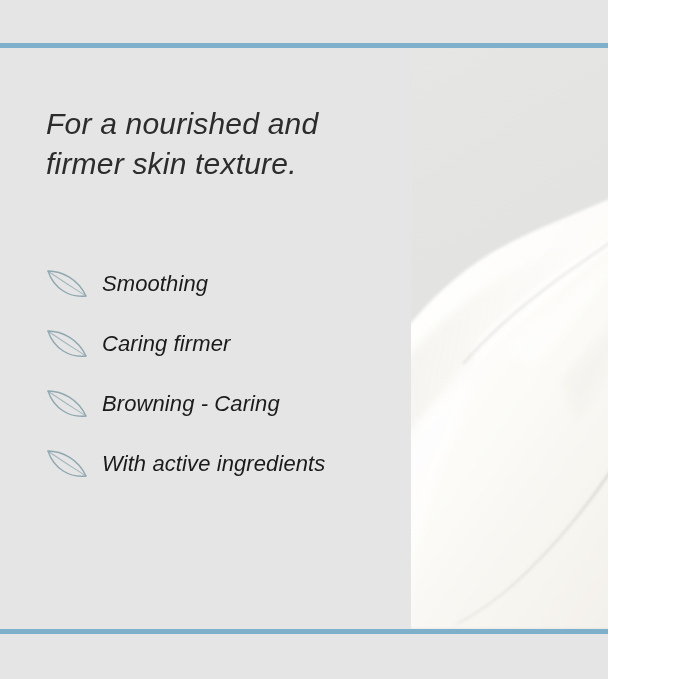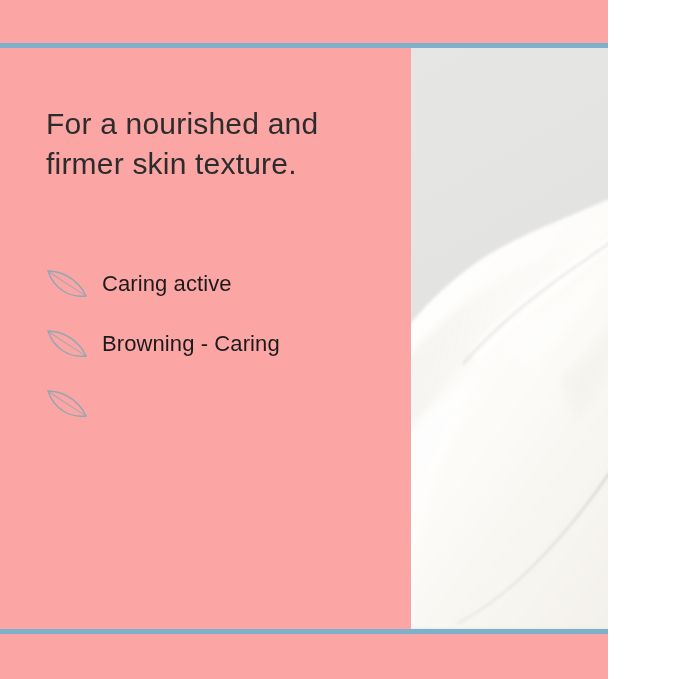--- a/index.html
+++ b/index.html
@@ -7,22 +7,23 @@
     padding: 0;
     background: #ffffff;
   }
   body {
     font-family: "Liberation Sans", sans-serif;
   }
   .canvas {
     position: relative;
     width: 608px;
     height: 679px;
-    background: #fca5a5;
+    background: #e5e5e5;
     overflow: hidden;
+    font-style: italic;
   }
 
   
   .rule {
     position: absolute;
     left: 0;
     width: 679px;
     height: 5px;
     background: #7eb0cc;
   }
@@ -211,48 +212,58 @@
       </svg>
     </div>
   </div>
 
   <div class="content">
     <h1 class="headline">For a nourished and
 firmer skin texture.</h1>
 
     <ul class="feature-list">
 
-
-      <li class="feature-item">
-        <span class="leaf-icon">
-          <svg viewBox="0 0 42 34" xmlns="http://www.w3.org/2000/svg">
-            <path d="M2,4 C16,4 32,12 40,29 C24,31 8,22 2,4 Z" fill="none" stroke="#8fa8b2" stroke-width="1.4" stroke-linejoin="round"></path>
-            <path d="M2,4 C13,12 26,20 40,29" fill="none" stroke="#8fa8b2" stroke-width="1.1" stroke-linecap="round" opacity="0.75"></path>
-          </svg>
-        </span>
-        <span class="feature-label">Caring active</span>
+      <li class="feature-item">
+        <span class="leaf-icon">
+          <svg viewBox="0 0 42 34" xmlns="http://www.w3.org/2000/svg">
+            <path d="M2,4 C16,4 32,12 40,29 C24,31 8,22 2,4 Z" fill="none" stroke="#8fa8b2" stroke-width="1.4" stroke-linejoin="round"></path>
+            <path d="M2,4 C13,12 26,20 40,29" fill="none" stroke="#8fa8b2" stroke-width="1.1" stroke-linecap="round" opacity="0.75"></path>
+          </svg>
+        </span>
+        <span class="feature-label">Smoothing</span>
+      </li>
+
+      <li class="feature-item">
+        <span class="leaf-icon">
+          <svg viewBox="0 0 42 34" xmlns="http://www.w3.org/2000/svg">
+            <path d="M2,4 C16,4 32,12 40,29 C24,31 8,22 2,4 Z" fill="none" stroke="#8fa8b2" stroke-width="1.4" stroke-linejoin="round"></path>
+            <path d="M2,4 C13,12 26,20 40,29" fill="none" stroke="#8fa8b2" stroke-width="1.1" stroke-linecap="round" opacity="0.75"></path>
+          </svg>
+        </span>
+        <span class="feature-label">Caring firmer</span>
       </li>
 
       <li class="feature-item">
         <span class="leaf-icon">
           <svg viewBox="0 0 42 34" xmlns="http://www.w3.org/2000/svg">
             <path d="M2,4 C16,4 32,12 40,29 C24,31 8,22 2,4 Z" fill="none" stroke="#8fa8b2" stroke-width="1.4" stroke-linejoin="round"></path>
             <path d="M2,4 C13,12 26,20 40,29" fill="none" stroke="#8fa8b2" stroke-width="1.1" stroke-linecap="round" opacity="0.75"></path>
           </svg>
         </span>
         <span class="feature-label">Browning - Caring</span>
       </li>
 
       <li class="feature-item">
         <span class="leaf-icon">
           <svg viewBox="0 0 42 34" xmlns="http://www.w3.org/2000/svg">
             <path d="M2,4 C16,4 32,12 40,29 C24,31 8,22 2,4 Z" fill="none" stroke="#8fa8b2" stroke-width="1.4" stroke-linejoin="round"></path>
             <path d="M2,4 C13,12 26,20 40,29" fill="none" stroke="#8fa8b2" stroke-width="1.1" stroke-linecap="round" opacity="0.75"></path>
           </svg>
         </span>
+        <span class="feature-label">With active ingredients</span>
       </li>
 
     </ul>
   </div>
 
   <div class="rule bottom"></div>
 
 </div>
 
 </body></html>

